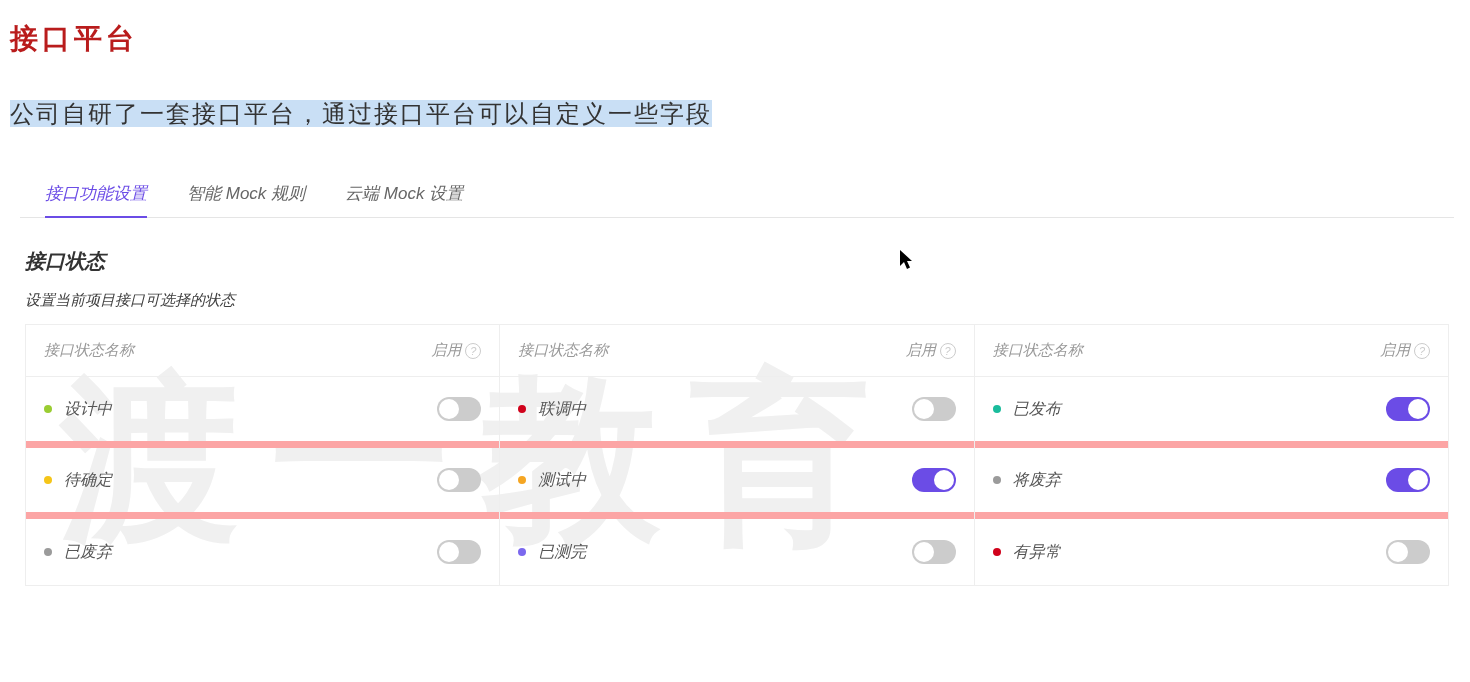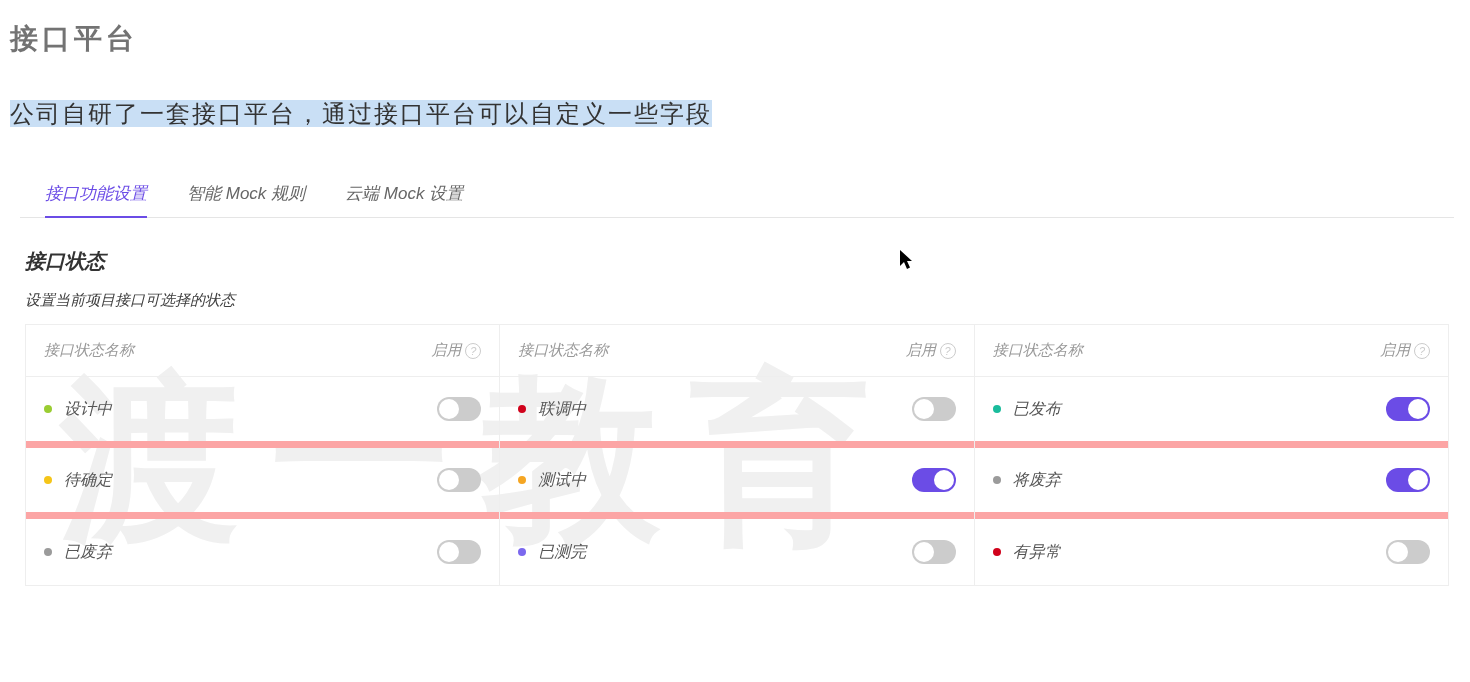--- a/index.html
+++ b/index.html
@@ -12,21 +12,21 @@
       background: #ffffff;
       color: #333;
       position: relative;
       width: 1470px;
       height: 682px;
       overflow: hidden;
     }
     .page-title {
       font-size: 28px;
       font-weight: 600;
-      color: #737373;
+      color: #b91c1c;
       padding: 20px 10px 10px 10px;
       letter-spacing: 4px;
     }
     .page-description {
       font-size: 24px;
       color: #333;
       padding: 10px;
       margin-top: 20px;
       letter-spacing: 2px;
       display: inline-block;

